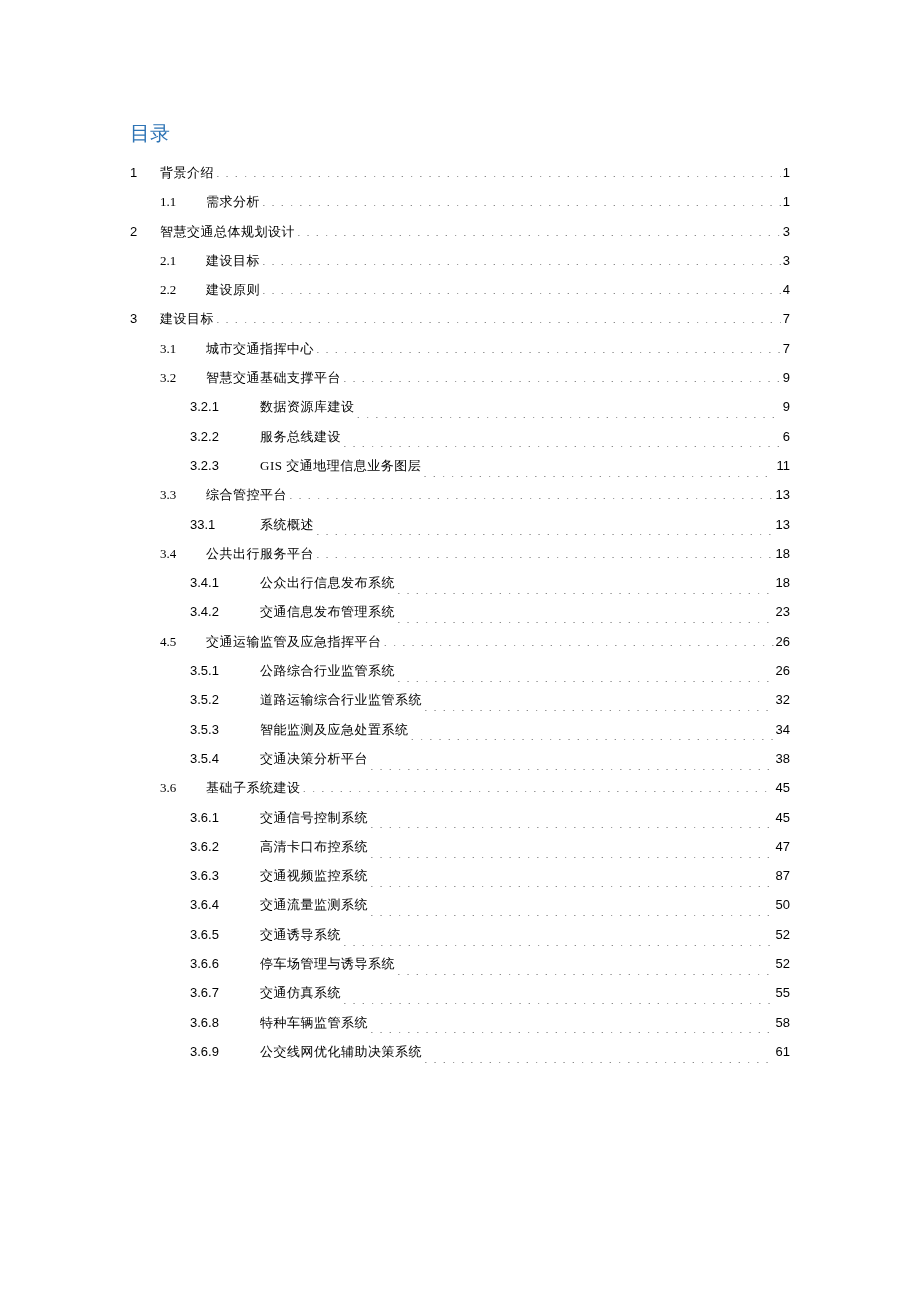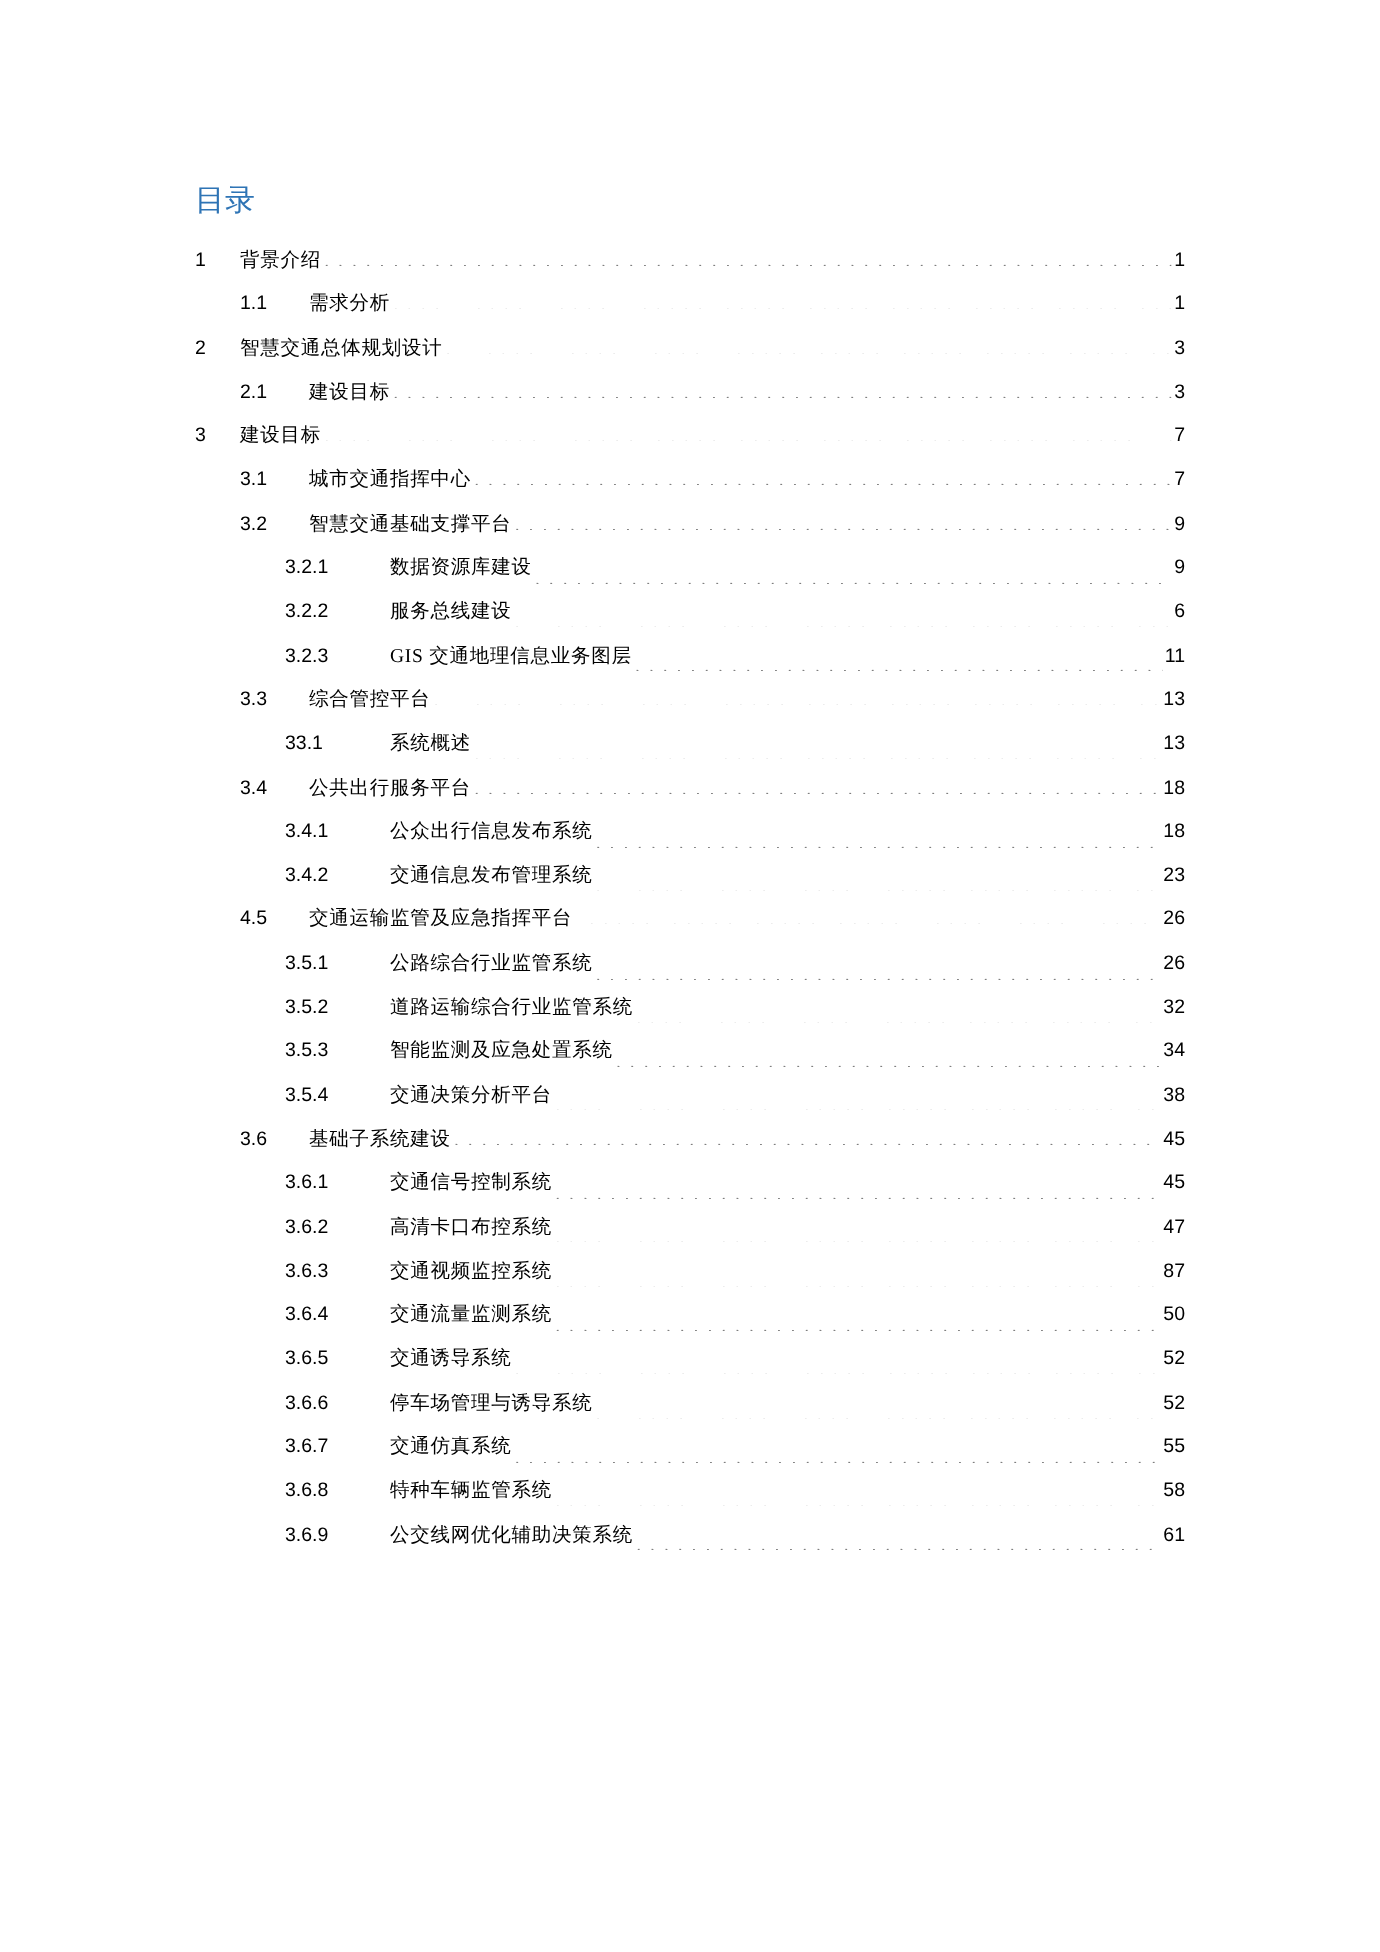--- a/index.html
+++ b/index.html
@@ -53,21 +53,21 @@
       left: 0;
       font-family: Arial, sans-serif;
       letter-spacing: 1px;
     }
     .toc-page {
       flex-shrink: 0;
       font-family: Arial, sans-serif;
     }
     .level-1 .toc-num { width: 30px; }
     .level-2 { padding-left: 30px; }
-    .level-2 .toc-num { width: 46px; font-family: Liberation Sans, sans-serif; }
+    .level-2 .toc-num { width: 46px; font-family: Liberation Serif, serif; }
     .level-3 { padding-left: 60px; align-items: flex-end; }
     .level-3 .toc-num { width: 70px; font-family: Arial, sans-serif; }
   </style>
 </head>
 <body>
 
 <h1 class="title">目录</h1>
 
 <div class="toc" id="toc-container">
     <div class="toc-row level-1">
@@ -87,20 +87,26 @@
       <span class="toc-label">智慧交通总体规划设计</span>
       <span class="toc-dots"></span>
       <span class="toc-page">3</span>
     </div>
     <div class="toc-row level-2">
       <span class="toc-num">2.1</span>
       <span class="toc-label">建设目标</span>
       <span class="toc-dots"></span>
       <span class="toc-page">3</span>
     </div>
+    <div class="toc-row level-2">
+      <span class="toc-num">2.2</span>
+      <span class="toc-label">建设原则</span>
+      <span class="toc-dots"></span>
+      <span class="toc-page">4</span>
+    </div>
     <div class="toc-row level-1">
       <span class="toc-num">3</span>
       <span class="toc-label">建设目标</span>
       <span class="toc-dots"></span>
       <span class="toc-page">7</span>
     </div>
     <div class="toc-row level-2">
       <span class="toc-num">3.1</span>
       <span class="toc-label">城市交通指挥中心</span>
       <span class="toc-dots"></span>

